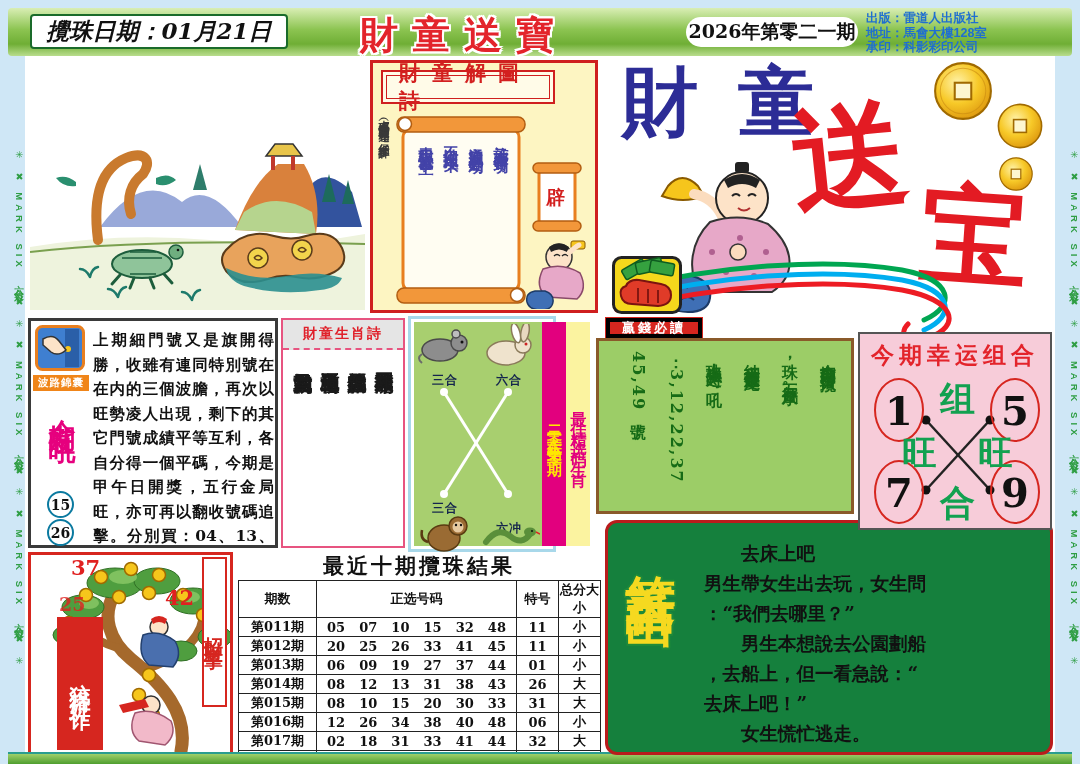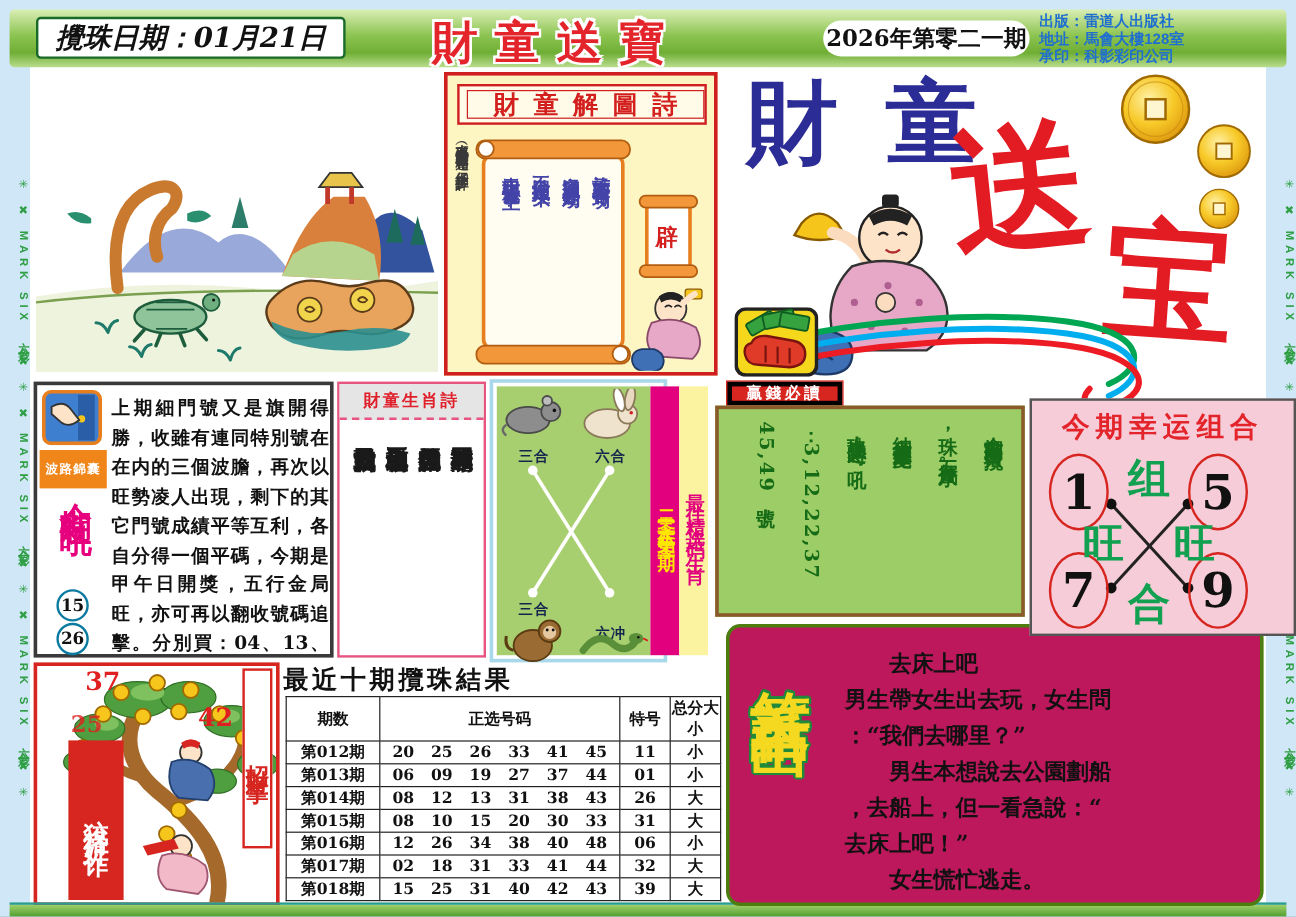--- a/index.html
+++ b/index.html
@@ -76,29 +76,29 @@
   .lucky-char{color:#12a150;font-size:35px;font-weight:900;font-family:"DejaVu Serif",serif;}
   
   .zhaocai{background:#fff;border:3px solid #d6261f;}
   .zc-banner{background:#d6261f;color:#fff;font-size:21px;font-weight:bold;letter-spacing:9px;
              display:flex;align-items:center;justify-content:center;font-family:"DejaVu Serif",serif;}
   .zc-strip{background:#fff;border:2px solid #d6261f;color:#d6261f;font-size:19px;font-weight:900;
             letter-spacing:5px;display:flex;align-items:center;justify-content:center;
             font-family:"DejaVu Serif",serif;}
   .zc-num{color:#e02020;font-weight:bold;font-family:"DejaVu Serif",serif;}
   
-  .res-title{font-size:21px;font-weight:900;letter-spacing:3px;color:#111;
+  .res-title{font-size:21px;font-weight:900;letter-spacing:3px;text-align:center;color:#111;
              font-family:"DejaVu Serif",serif;}
   table.res{border-collapse:collapse;width:362px;table-layout:fixed;}
   table.res td{border:1.5px solid #222;padding:0;text-align:center;font-size:13px;font-weight:bold;
                color:#111;height:14.6px;font-family:"DejaVu Serif",serif;}
   table.res tr.th td{height:21px;font-size:13px;}
   .nums{display:flex;justify-content:space-between;padding:0 10px;}
   
-  .joke{background:#be185d;border:3px solid #4d7c0f;border-radius:12px;}
+  .joke{background:#15803d;border:3px solid #b91c1c;border-radius:12px;}
   .joke-title{color:#f5d920;font-size:50px;font-weight:900;line-height:1.08;letter-spacing:8px;
       font-family:"DejaVu Serif",serif;
       text-shadow:2px 0 0 #1f8a3a,-2px 0 0 #1f8a3a,0 2px 0 #1f8a3a,0 -2px 0 #1f8a3a,
                   1.5px 1.5px 0 #1f8a3a,-1.5px -1.5px 0 #1f8a3a,1.5px -1.5px 0 #1f8a3a,-1.5px 1.5px 0 #1f8a3a;}
   .joke-body{color:#111;font-size:18.5px;font-weight:bold;line-height:30px;
              font-family:"DejaVu Serif",serif;}
   .bottom-bar{background:linear-gradient(180deg,#9fd06a,#4f9e2f);border-top:2px solid #2a9d8f;}
 </style>
 </head>
 <body>
@@ -145,21 +145,21 @@
     <path d="M196,188 q20,-22 48,-14 q18,5 32,0 q26,-8 36,12 q8,18 -12,26 q-16,7 -34,3 q-14,-3 -28,2 q-28,9 -42,-8 q-8,-12 0,-21 z" fill="#e8a35c" stroke="#5a3b1a" stroke-width="2"></path>
     <path d="M196,206 q30,14 60,8 q30,-6 56,2 q-4,10 -22,12 q-40,6 -76,-4 q-16,-6 -18,-18 z" fill="#2a8f8f" opacity="0.9"></path>
     <circle cx="228" cy="196" r="10" fill="#f2d44c" stroke="#5a3b1a" stroke-width="1.5"></circle>
     <path d="M224,196 q4,-5 8,0 q-3,4 -8,0" fill="none" stroke="#5a3b1a" stroke-width="1.5"></path>
     <circle cx="272" cy="188" r="10" fill="#f2d44c" stroke="#5a3b1a" stroke-width="1.5"></circle>
     <path d="M268,188 q4,-5 8,0 q-3,4 -8,0" fill="none" stroke="#5a3b1a" stroke-width="1.5"></path>
     <path d="M60,215 q-4,-8 -10,-8 m10,8 q2,-9 8,-10 M88,235 q-4,-8 -10,-8 m10,8 q2,-9 8,-10 M162,238 q-4,-8 -10,-8 m10,8 q2,-9 8,-10" stroke="#1d7a6b" stroke-width="2.5" fill="none" stroke-linecap="round"></path>
   </svg>
 
   <div class="abs jietu" style="left:370px;top:60px;width:228px;height:253px;">
-    <div class="abs jietu-title" style="left:8px;top:7px;width:208px;height:34px;justify-content:flex-end;">
+    <div class="abs jietu-title" style="left:8px;top:7px;width:174px;height:34px;">
       <div class="jietu-title-inner">財童解圖詩</div>
     </div>
     <div class="abs side-note v" style="left:3px;top:48px;height:198px;">本碼與（發財玄機圖）相連，仔細參詳！</div>
     <svg class="abs" style="left:22px;top:50px;" width="132" height="194" viewBox="0 0 132 194">
       <rect x="8" y="16" width="116" height="162" rx="8" fill="#fffdf2" stroke="#e87f1f" stroke-width="3"></rect>
       <rect x="2" y="4" width="128" height="15" rx="7" fill="#f2973a" stroke="#b25e12" stroke-width="1.5"></rect>
       <circle cx="10" cy="11" r="6.5" fill="#fff" stroke="#b25e12" stroke-width="1.5"></circle>
       <rect x="2" y="175" width="128" height="15" rx="7" fill="#f2973a" stroke="#b25e12" stroke-width="1.5"></rect>
       <circle cx="122" cy="182" r="6.5" fill="#fff" stroke="#b25e12" stroke-width="1.5"></circle>
     </svg>
@@ -261,21 +261,21 @@
   </svg>
   <div class="abs win-badge" style="left:606px;top:318px;width:96px;height:20px;">贏錢必讀</div>
 
   <div class="abs bolu" style="left:28px;top:318px;width:250px;height:230px;">
     <svg class="abs" style="left:4px;top:4px;" width="50" height="46" viewBox="0 0 50 46">
       <rect x="1.5" y="1.5" width="47" height="43" rx="6" fill="#3f7fd0" stroke="#e87f1f" stroke-width="3"></rect>
       <rect x="30" y="4" width="14" height="38" fill="#2a5fa8"></rect>
       <circle cx="33" cy="24" r="3" fill="#f6c61c"></circle>
       <path d="M8,14 q10,-6 16,2 l7,9 q-8,7 -15,2 l-8,-7 z" fill="#fde3c8" stroke="#333" stroke-width="1.5"></path>
     </svg>
-    <div class="abs bolu-badge" style="left:2px;top:54px;width:56px;height:32px;">波路錦囊</div>
+    <div class="abs bolu-badge" style="left:2px;top:54px;width:56px;height:16px;">波路錦囊</div>
     <div class="abs bolu-title v" style="left:13px;top:76px;height:126px;">今期旺吼</div>
     <div class="abs circle-num" style="left:16px;top:170px;">15</div>
     <div class="abs circle-num" style="left:16px;top:198px;">26</div>
     <div class="abs bolu-body" style="left:62px;top:7px;width:181px;height:214px;">上期細門號又是旗開得勝，收雖有連同特別號在在内的三個波膽，再次以旺勢凌人出現，剩下的其它門號成績平等互利，各自分得一個平碼，今期是甲午日開獎，五行金局旺，亦可再以翻收號碼追擊。分別買：04、13、26、38、47　號！</div>
   </div>
 
   <div class="abs shengxiao" style="left:281px;top:318px;width:124px;height:230px;">
     <div class="sx-title" style="height:30px;">財童生肖詩</div>
     <div class="abs sx-poem v pre" style="left:5px;top:38px;width:110px;height:186px;">三檐四簇龍鳳翔
 天生佳麗舞蹁蹁
@@ -338,21 +338,21 @@
 
   <div class="abs greenbox" style="left:596px;top:338px;width:258px;height:176px;z-index:2;">
     <div class="abs green-text v pre" style="left:10px;top:10px;width:238px;height:156px;">今期是丙寅日攬
 珠，五行屬水。
 納音木應是雙尾
 珠走强之時，吼
 ：3,12,22,37
 45,49號！</div>
   </div>
 
-  <div class="abs lucky" style="left:858px;top:332px;width:222px;height:198px;z-index:3;">
+  <div class="abs lucky" style="left:858px;top:332px;width:194px;height:198px;z-index:3;">
     <div class="lucky-title" style="margin-top:6px;">今期幸运组合</div>
     <svg class="abs" style="left:0;top:0;" width="194" height="198" viewBox="0 0 194 198">
       <line x1="66" y1="86" x2="130" y2="156" stroke="#222" stroke-width="2.5"></line>
       <line x1="130" y1="86" x2="66" y2="156" stroke="#222" stroke-width="2.5"></line>
       <circle cx="66" cy="86" r="4.5" fill="#111"></circle>
         <circle cx="130" cy="86" r="4.5" fill="#111"></circle>
       <circle cx="66" cy="156" r="4.5" fill="#111"></circle>
         <circle cx="130" cy="156" r="4.5" fill="#111"></circle>
     </svg>
     <div class="abs lucky-ellipse" style="left:14px;top:44px;">1</div>
@@ -419,20 +419,35 @@
     <div class="res-title">最近十期攬珠結果</div>
     <table class="res abs" style="left:2px;top:28px;">
       <tbody>
           <tr class="th">
         <td style="width:78px;">期数</td>
         <td style="width:200px;">正选号码</td>
         <td style="width:42px;text-align:center;">特号</td>
         <td style="width:42px;">总分大小</td>
       </tr>
       <tr>
+        <td>第011期</td>
+        <td>
+              <div class="nums">
+                <span>05</span>
+                <span>07</span>
+                <span>10</span>
+                <span>15</span>
+                <span>32</span>
+                <span>48</span>
+              </div>
+            </td>
+        <td>11</td>
+        <td>小</td>
+      </tr>
+      <tr>
         <td>第012期</td>
         <td>
               <div class="nums">
                 <span>20</span>
                 <span>25</span>
                 <span>26</span>
                 <span>33</span>
                 <span>41</span>
                 <span>45</span>
               </div>

